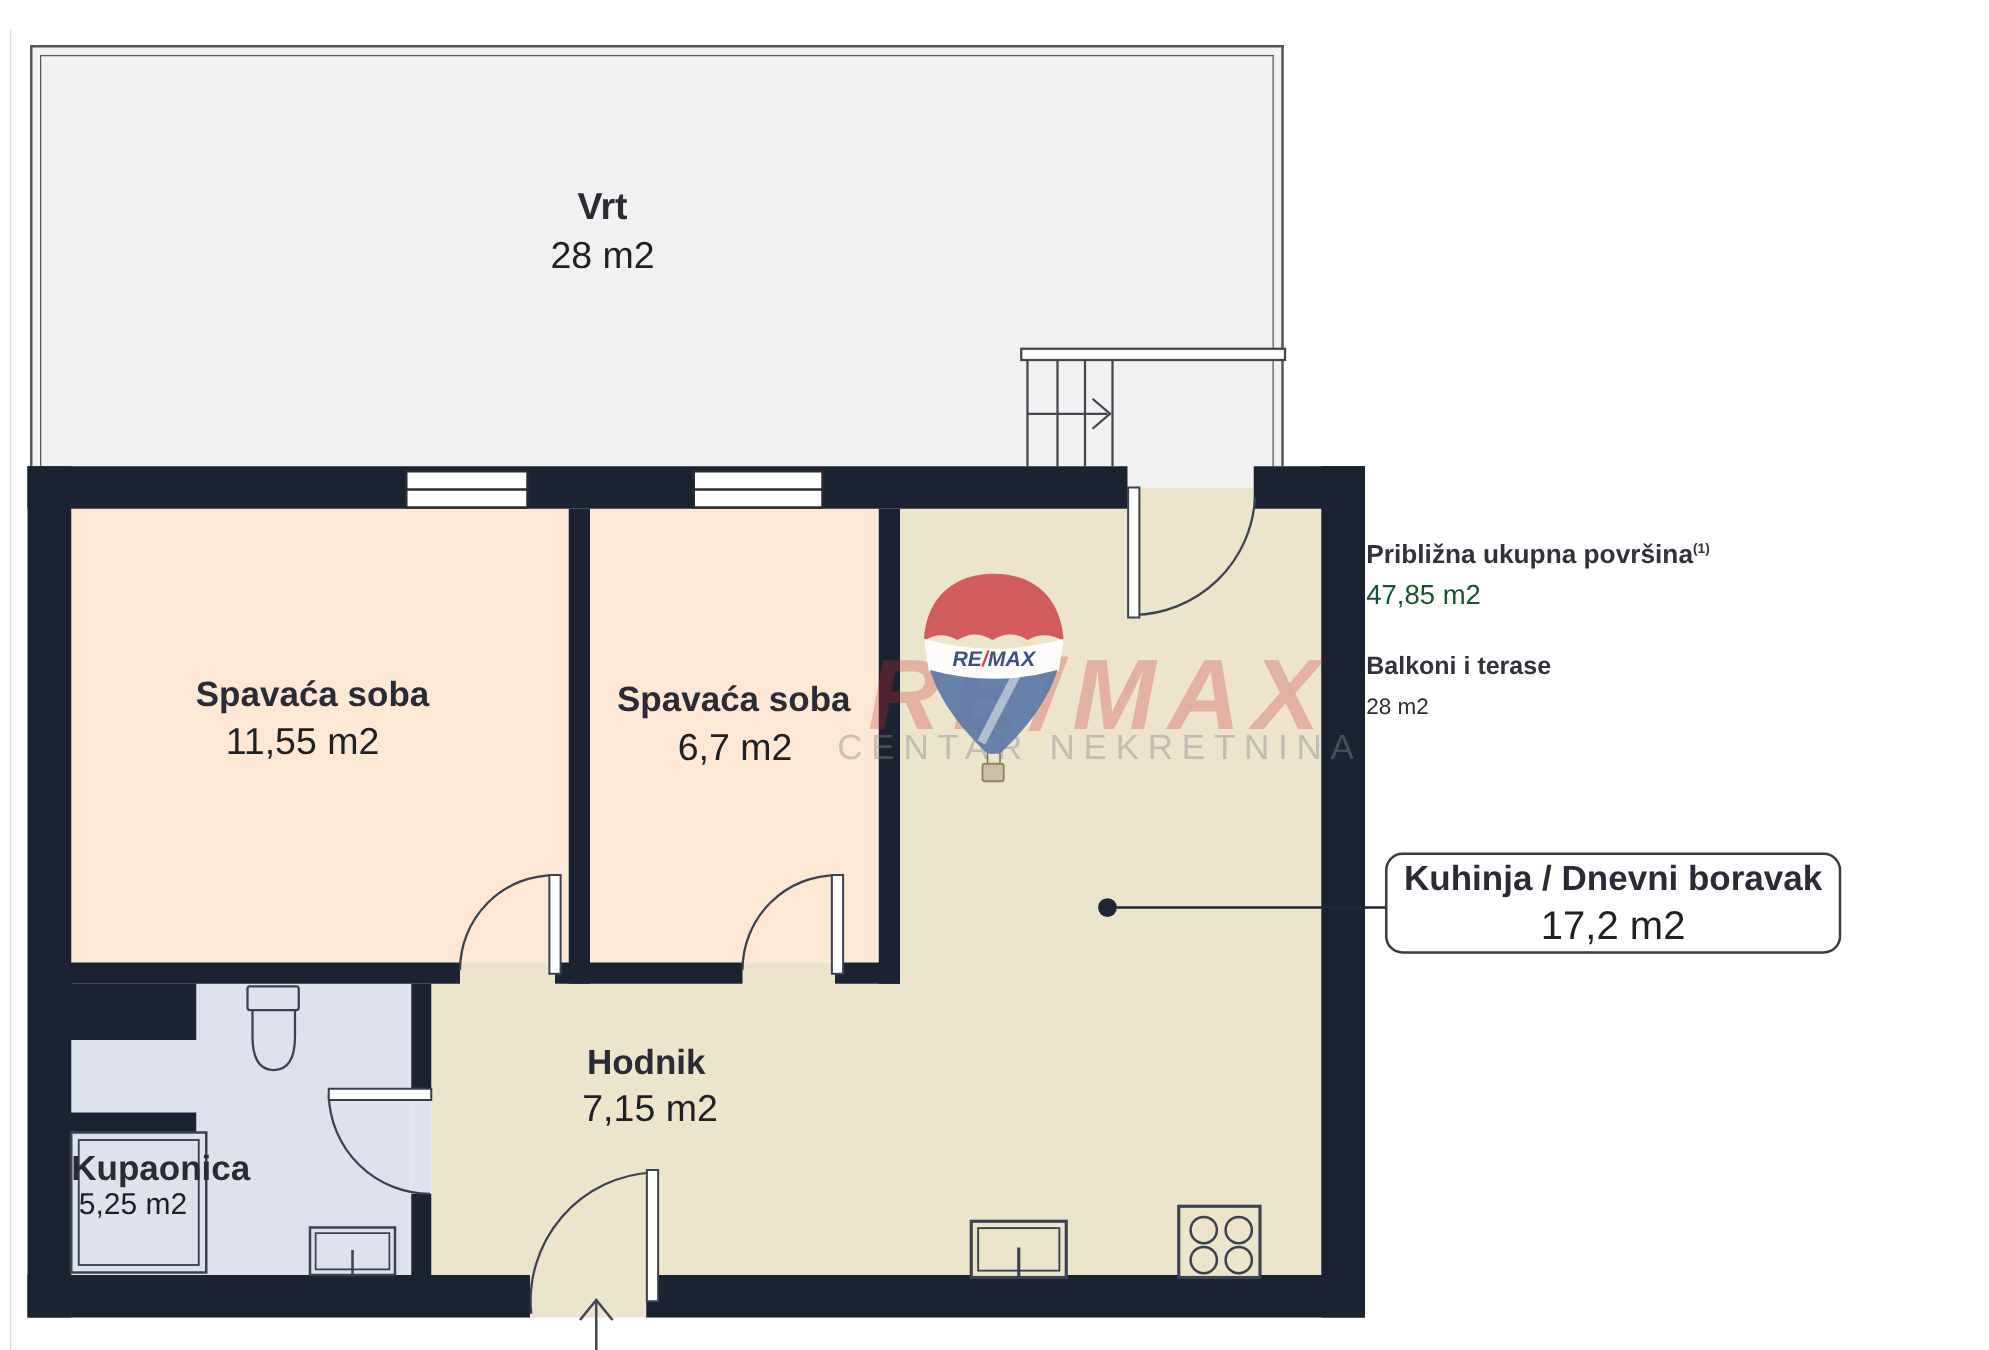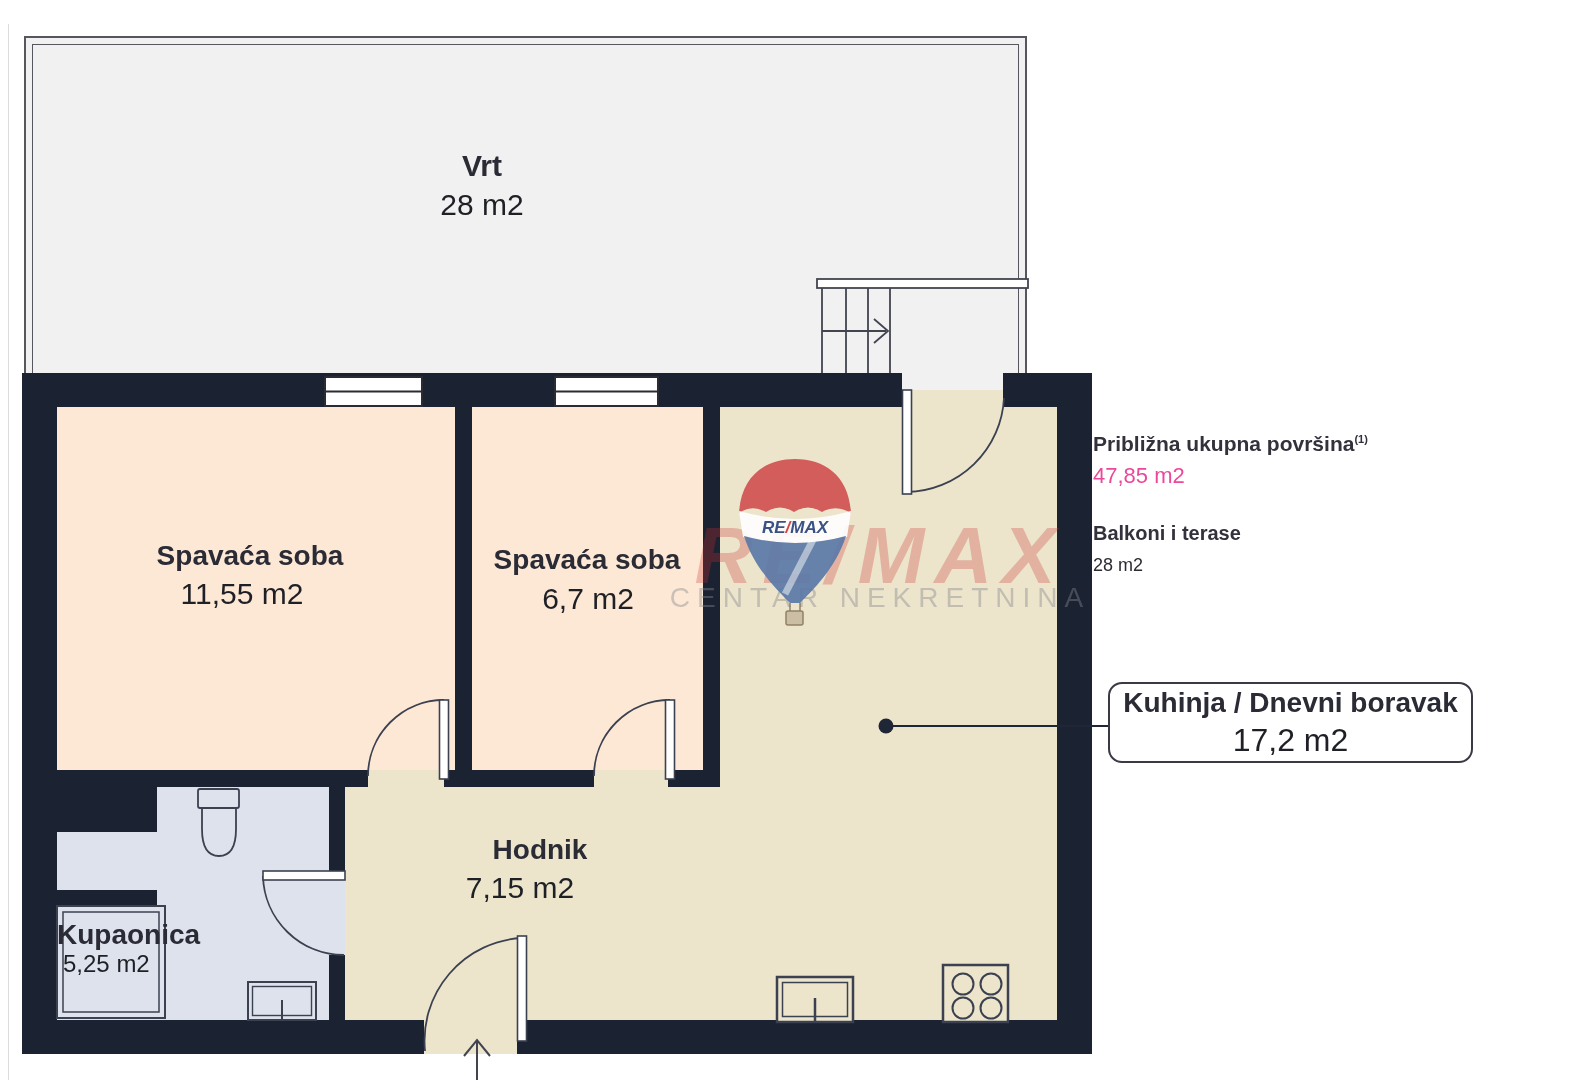--- a/index.html
+++ b/index.html
@@ -55,21 +55,21 @@
     box-sizing:border-box;gap:3px;
   }
   .callout .name{font-size:28px;color:#2a2b35;}
   .callout .area{font-size:32px;}
   
   .summary{
     position:absolute;left:1093px;top:433px;width:350px;color:#33323c;
   }
   .summary .t-label{font-size:21px;font-weight:700;line-height:1;}
   .summary .t-label sup{font-size:11px;font-weight:700;}
-  .summary .t-value{font-size:22px;font-weight:400;margin-top:9px;color:#ec4899;}
+  .summary .t-value{font-size:22px;font-weight:400;margin-top:9px;color:#14532d;}
   .summary .b-label{font-size:20px;font-weight:700;margin-top:33px;}
   .summary .b-value{font-size:18px;font-weight:400;margin-top:10px;color:#2c2b33;}
   svg.overlay{position:absolute;left:0;top:0;pointer-events:none;}
 </style>
 </head>
 <body>
 
 <div class="edge-line"></div>
 
 <div class="abs terrace-outer f-terrace">
@@ -203,21 +203,21 @@
 
 <div class="room-label name" style="left:482px;top:166px;font-size:30px;">Vrt</div>
 <div class="room-label area" style="left:482px;top:205px;">28 m2</div>
 
 <div class="room-label name" style="left:250px;top:556px;">Spavaća soba</div>
 <div class="room-label area" style="left:242px;top:594px;">11,55 m2</div>
 
 <div class="room-label name" style="left:587px;top:560px;">Spavaća soba</div>
 <div class="room-label area" style="left:588px;top:599px;">6,7 m2</div>
 
-<div class="room-label name" style="left:540px;top:850px;">Hodnik</div>
+<div class="room-label name" style="left:517px;top:850px;">Hodnik</div>
 <div class="room-label area" style="left:520px;top:888px;">7,15 m2</div>
 
 <div class="room-label name left-align" style="left:57px;top:935px;">Kupaonica</div>
 <div class="room-label area left-align" style="left:63px;top:964px;font-size:24px;">5,25 m2</div>
 
 <div class="callout">
   <span class="name">Kuhinja / Dnevni boravak</span>
   <span class="area">17,2 m2</span>
 </div>
 

